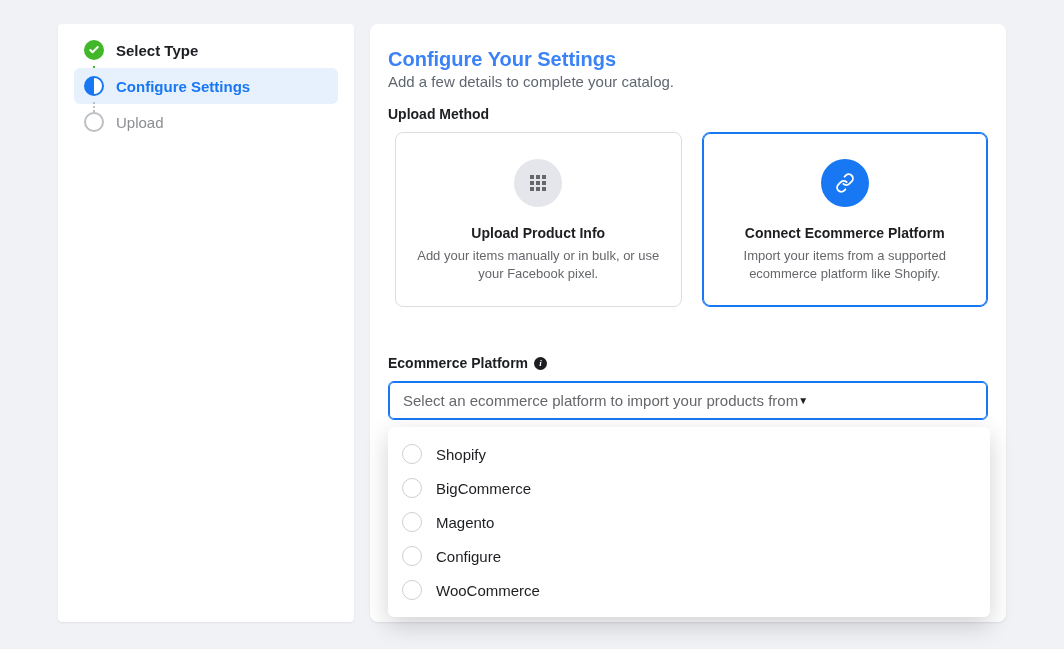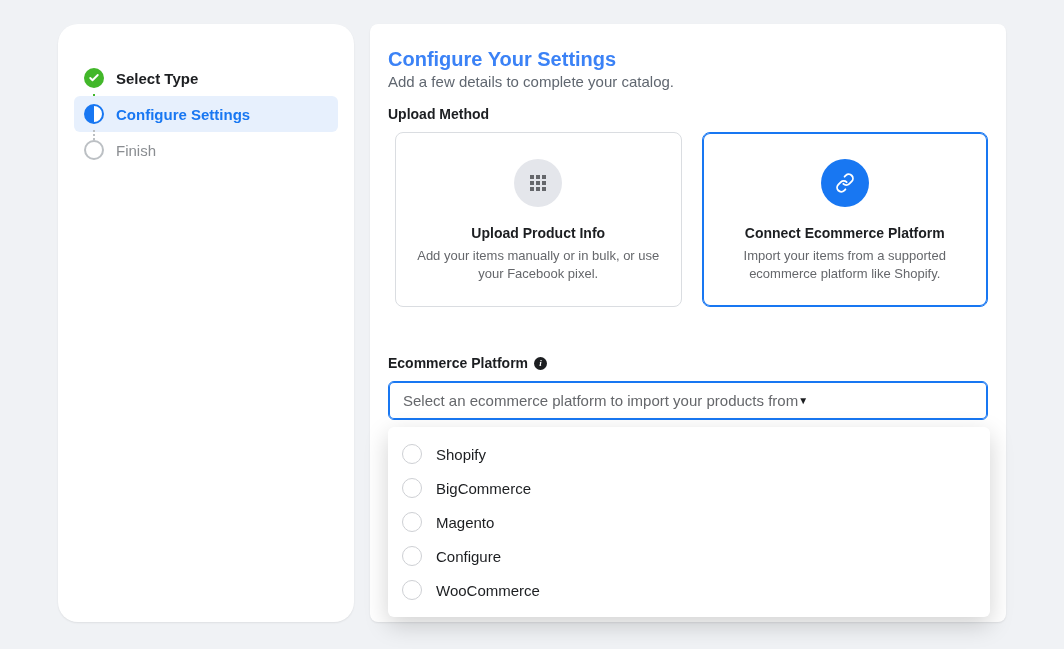--- a/index.html
+++ b/index.html
@@ -11,22 +11,22 @@
       overflow: hidden;
     }
     .container {
       display: flex;
       gap: 16px;
       padding: 24px 58px;
     }
     .sidebar {
       width: 296px;
       background: #fff;
-      border-radius: 20px;
-      padding: 36px 16px;
+      border-radius: 4px;
+      padding: 8px 16px;
       box-shadow: 0 1px 2px rgba(0,0,0,0.08);
       height: 598px;
     }
     .step {
       display: flex;
       align-items: center;
       gap: 12px;
       padding: 8px 10px;
       border-radius: 6px;
       font-size: 15px;
@@ -246,21 +246,21 @@
       <span>Select Type</span>
       <span class="step-connector done"></span>
     </div>
     <div class="step active">
       <span class="step-icon half"></span>
       <span>Configure Settings</span>
       <span class="step-connector pending"></span>
     </div>
     <div class="step pending">
       <span class="step-icon empty"></span>
-      <span>Finish</span>
+      <span>Upload</span>
     </div>
   </aside>
 
   <main class="main">
     <h1>Configure Your Settings</h1>
     <p class="subtitle">Add a few details to complete your catalog.</p>
 
     <div class="section-label">Upload Method</div>
     <div class="cards">
       <div class="card">

